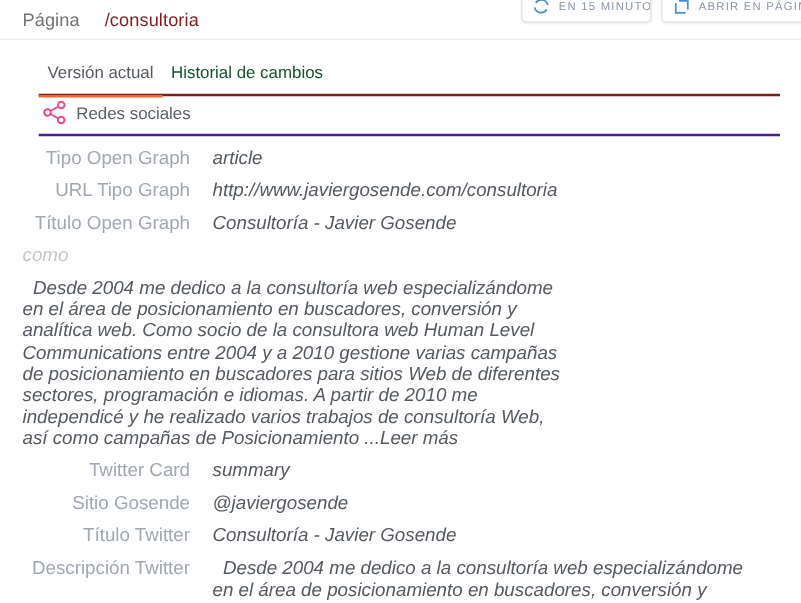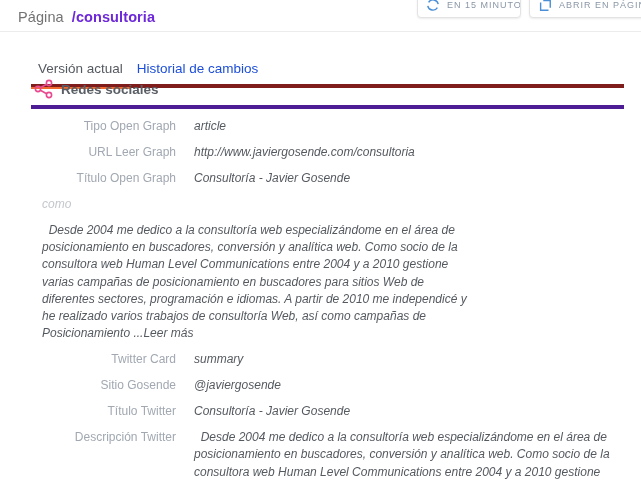--- a/index.html
+++ b/index.html
@@ -2,40 +2,40 @@
 <html><head>
   <meta charset="utf-8">
   <style>
     * { box-sizing: border-box; margin: 0; padding: 0; }
     html, body { width: 641px; height: 482px; overflow: hidden; background: #ffffff; }
     body { font-family: "Liberation Sans", "DejaVu Sans", sans-serif; color: #555a60; position: relative; }
 
     .topbar { position: absolute; left: 0; top: 0; width: 641px; height: 32px; border-bottom: 1px solid #ececec; }
     .breadcrumb { position: absolute; left: 18px; top: 9px; font-size: 14.5px; letter-spacing: 0.1px; }
     .breadcrumb .root { color: #737373; }
-    .breadcrumb .path { color: #6d28d9; margin-left: 8px; font-weight: bold; }
+    .breadcrumb .path { color: #7f1d1d; margin-left: 20px; }
 
     .top-btn { position: absolute; top: -8px; height: 26px; border: 1px solid #e3e3e3; border-radius: 4px;
                background: #fff; box-shadow: 0 1px 2px rgba(0,0,0,0.08); display: flex; align-items: center;
                padding: 0 8px; font-size: 9px; color: #8a97a6; letter-spacing: 1px; white-space: nowrap; overflow: hidden; }
     .top-btn.schedule { left: 417px; width: 104px; }
     .top-btn.open { left: 529px; width: 120px; }
     .top-btn .icon { width: 14px; height: 14px; margin-right: 7px; flex-shrink: 0; }
 
-    .tabs { position: absolute; left: 31px; top: 47px; width: 593px; height: 41px; border-bottom: 4px solid #7f1d1d; display: flex; }
-    .tab { font-size: 13.5px; padding: 14px 7px 0 7px; height: 41px; color: #1d4ed8; cursor: pointer; position: relative; }
+    .tabs { position: absolute; left: 31px; top: 36px; width: 593px; height: 41px; border-bottom: 2px solid #7f1d1d; display: flex; }
+    .tab { font-size: 13.5px; padding: 14px 7px 0 7px; height: 41px; color: #14532d; cursor: pointer; position: relative; }
     .tab.active { color: #555a60; }
     .tab.active::after { content: ""; position: absolute; left: 0; right: 0; bottom: -1px; height: 2px; background: #f26a2e; }
 
-    .section { position: absolute; left: 31px; top: 73px; width: 593px; height: 36px; border-bottom: 4px solid #4c1d95; display: flex; align-items: center; font-weight: bold; }
+    .section { position: absolute; left: 31px; top: 73px; width: 593px; height: 36px; border-bottom: 2px solid #4c1d95; display: flex; align-items: center; }
     .section .icon { width: 20px; height: 20px; margin-left: 3px; margin-right: 7px; }
     .section .title { font-size: 13.5px; color: #5a5f66; }
 
     .rows { position: absolute; left: 0; top: 118px; width: 641px; }
-    .row { display: flex; font-size: 12px; line-height: 17.2px; margin-bottom: 8.8px; padding-left: 24px; }
+    .row { display: flex; font-size: 15px; line-height: 17.2px; margin-bottom: 8.8px; }
     .row .label { width: 152px; text-align: right; color: #a1a8b1; flex-shrink: 0; }
     .row .value { margin-left: 18px; width: 438px; color: #555a60; font-style: italic; }
     .row .value.missing { color: #c3c7cc; font-style: italic; }
     .row .value .more { color: #555a60; cursor: pointer; }
   </style>
 </head>
 <body>
 
 <div class="topbar">
   <div class="breadcrumb">
@@ -69,21 +69,21 @@
   </svg>
   <span class="title">Redes sociales</span>
 </div>
 
 <div class="rows">
   <div class="row">
     <div class="label">Tipo Open Graph</div>
     <div class="value">article</div>
   </div>
   <div class="row">
-    <div class="label">URL Leer Graph</div>
+    <div class="label">URL Tipo Graph</div>
     <div class="value">http://www.javiergosende.com/consultoria</div>
   </div>
   <div class="row">
     <div class="label">Título Open Graph</div>
     <div class="value">Consultoría - Javier Gosende</div>
   </div>
   <div class="row">
     <div class="value missing">como</div>
   </div>
   <div class="row">

